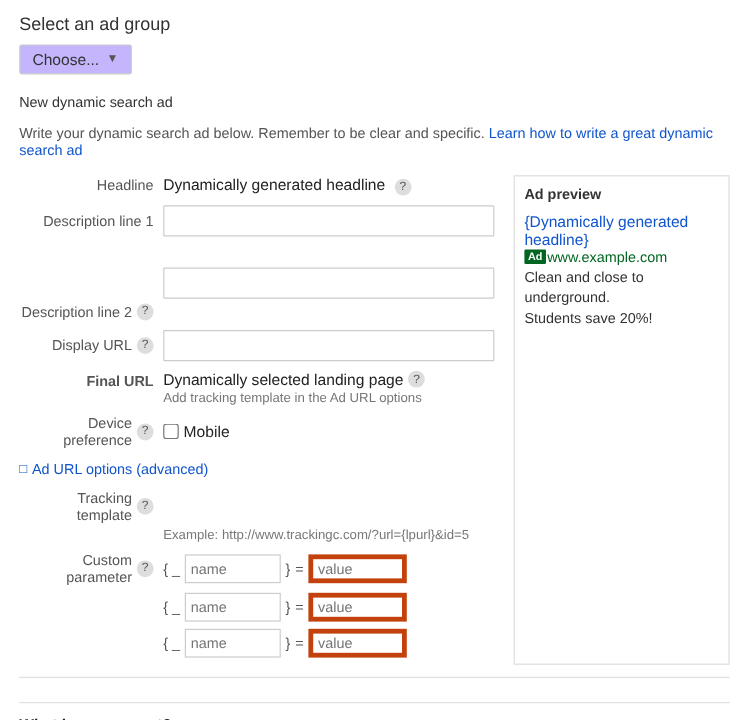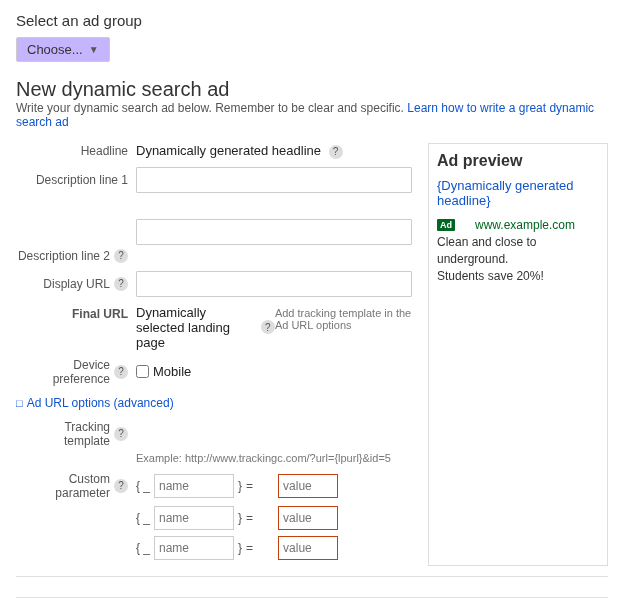--- a/index.html
+++ b/index.html
@@ -28,23 +28,23 @@
       font-size: 13px;
       color: #333;
       margin-bottom: 16px;
     }
     .choose-btn .arrow {
       margin-left: 6px;
       font-size: 10px;
       color: #555;
     }
     .new-ad-title {
-      font-size: 20px;
-      color: #333;
-      margin-bottom: 0;
+      font-size: 12px;
+      color: #333;
+      margin-bottom: 12px;
     }
     .subtitle {
       font-size: 12px;
       color: #555;
       margin-bottom: 14px;
     }
     .subtitle a, .link {
       color: #1155cc;
       text-decoration: none;
     }
@@ -99,21 +99,21 @@
     }
     .final-url-row {
       align-items: flex-start;
     }
     .final-url-label {
       padding-top: 2px;
       font-weight: bold;
     }
     .final-url-value {
       display: flex;
-      flex-direction: row;
+      flex-direction: column;
     }
     .final-url-sub {
       font-size: 11px;
       color: #777;
       margin-top: 2px;
     }
     .device-row {
       display: flex;
       align-items: center;
       margin-bottom: 10px;
@@ -211,54 +211,53 @@
     }
     .param-name-input {
       width: 80px;
       height: 24px;
       border: 1px solid #ccc;
       padding: 2px 4px;
       font-size: 12px;
       color: #aaa;
     }
     .param-value-input {
-      width: 60px;
+      width: 82px;
       height: 24px;
-      border: 1px solid #c2410c;
+      border: 4px solid #c2410c;
       padding: 2px 4px;
       font-size: 12px;
       color: #aaa;
-      margin-left: 21px;
     }
     .param-equals {
       color: #555;
       font-size: 12px;
     }
     .ad-preview {
       width: 180px;
       min-width: 180px;
       background: #fff;
       border: 1px solid #ddd;
       padding: 8px;
     }
     .ad-preview-title {
-      font-size: 16px;
+      font-size: 12px;
       font-weight: bold;
       color: #333;
       margin-bottom: 8px;
     }
     .ad-preview-headline {
       font-size: 13px;
       color: #1155cc;
-      margin-bottom: 10px;
+      margin-bottom: 0;
     }
     .ad-preview-url-line {
       display: flex;
       align-items: center;
-      gap: 20px;
+      gap: 1px;
       margin-bottom: 2px;
     }
     .ad-badge {
       background: #006621;
       color: white;
       font-size: 9px;
       font-weight: bold;
       padding: 1px 3px;
       border-radius: 1px;
     }

